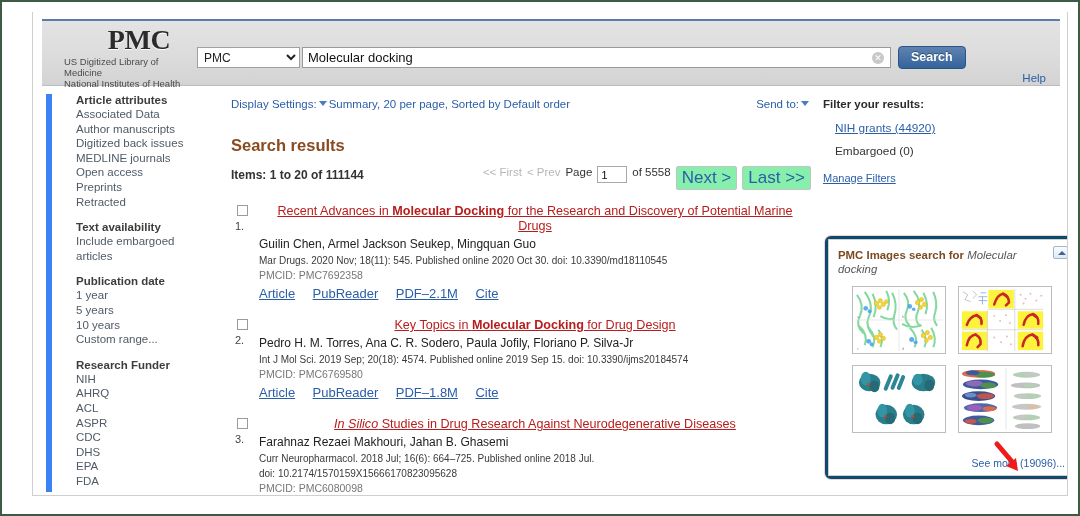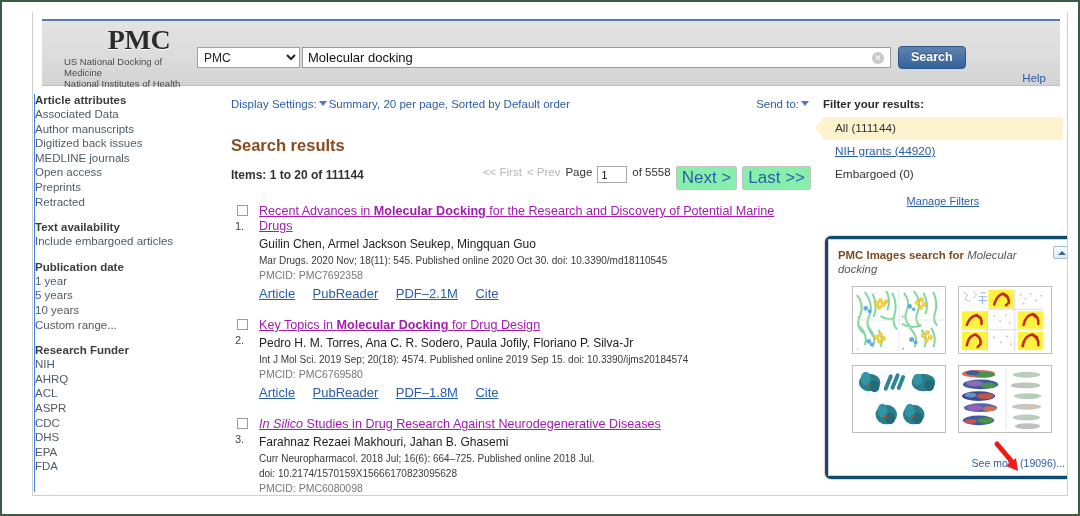--- a/index.html
+++ b/index.html
@@ -114,23 +114,24 @@
   #hdr-links a {
     color: #2b5ea8; text-decoration: none; margin-right: 15px;
   }
   #help-link {
     position: absolute; right: 14px; top: 51px;
     font-size: 11.5px; color: #2b5ea8; text-decoration: none;
   }
 
   
   #left-col {
-    position: absolute; left: 1px; top: 82px;
+    position: absolute; left: 13px; top: 82px;
     width: 160px; height: 398px;
-    border-left: 1px solid #3b82f6;
+    border-left: 6px solid #3b82f6;
+    padding-left: 24px;
   }
   .facet-head {
     font-size: 11.5px; font-weight: bold; color: #3d3d3d;
     margin-top: 12px; margin-bottom: 1px;
   }
   .facet-head:first-child { margin-top: 0; }
   .facet-item {
     font-size: 11.5px; color: #4f5b66;
     line-height: 14.6px;
     cursor: pointer;
@@ -202,23 +203,23 @@
     position: absolute; left: 6px; top: 1px;
     width: 11px; height: 11px;
     border: 1px solid #9b9b9b; background: #fff;
     cursor: pointer;
   }
   .res-num {
     position: absolute; left: 4px; top: 16px;
     font-size: 11px; color: #444;
   }
   .res-title {
-    font-size: 12.6px; color: #a21caf;
+    font-size: 12.6px; color: #b91c1c;
     text-decoration: underline; cursor: pointer;
-    display: block; line-height: 15px;
+    display: block; line-height: 15px; text-align: center;
   }
   .res-title b { font-weight: bold; }
   .res-title i { font-style: italic; }
   .res-authors {
     font-size: 12px; color: #222; margin-top: 3px; line-height: 15px;
   }
   .res-cite {
     font-size: 10px; color: #3a3a3a; margin-top: 2px; line-height: 13px;
   }
   .res-pmcid {
@@ -254,21 +255,21 @@
     position: absolute; left: -8px; top: 0;
     width: 0; height: 0;
     border-top: 11.5px solid transparent;
     border-bottom: 11.5px solid transparent;
     border-right: 9px solid #fdf3ce;
   }
   .filter-row a {
     color: #2b5ea8; text-decoration: underline; cursor: pointer;
   }
   #manage-filters {
-    text-align: center; margin-top: 9px;
+    text-align: left; margin-top: 9px;
     font-size: 11px;
   }
   #manage-filters a { color: #2b5ea8; text-decoration: underline; cursor: pointer; }
 
   
   #images-portlet {
     position: absolute; left: 792px; top: 224px;
     width: 253px; height: 243px;
     border: 3px solid #0c4a6e;
     border-radius: 6px;
@@ -331,21 +332,21 @@
 <body>
 
 <div id="frame">
   <div id="page">
 
     <div id="header">
 
       <div id="logo-block">
         <div class="pmc-logo">PMC</div>
         <div class="pmc-sub">
-          <div>US National Docking of</div>
+          <div>US Digitized Library of</div>
           <div>Medicine</div>
           <div>National Institutes of Health</div>
         </div>
       </div>
 
       <select id="db-select">
         <option>PMC</option>
       </select>
 
       <div id="search-wrap">
@@ -454,21 +455,20 @@
           <div class="res-pmcid">PMCID: PMC6080098</div>
 
         </div>
 
       </div>
     </div>
 
     <div id="right-col">
       <div id="filter-title">Filter your results:</div>
       <div id="filter-list">
-        <div class="filter-row active">All (111144)</div>
         <div class="filter-row"><a>NIH grants (44920)</a></div>
         <div class="filter-row">Embargoed (0)</div>
       </div>
       <div id="manage-filters">
         <a>Manage Filters</a>
       </div>
     </div>
 
     <div id="images-portlet">
       <div id="images-inner">

